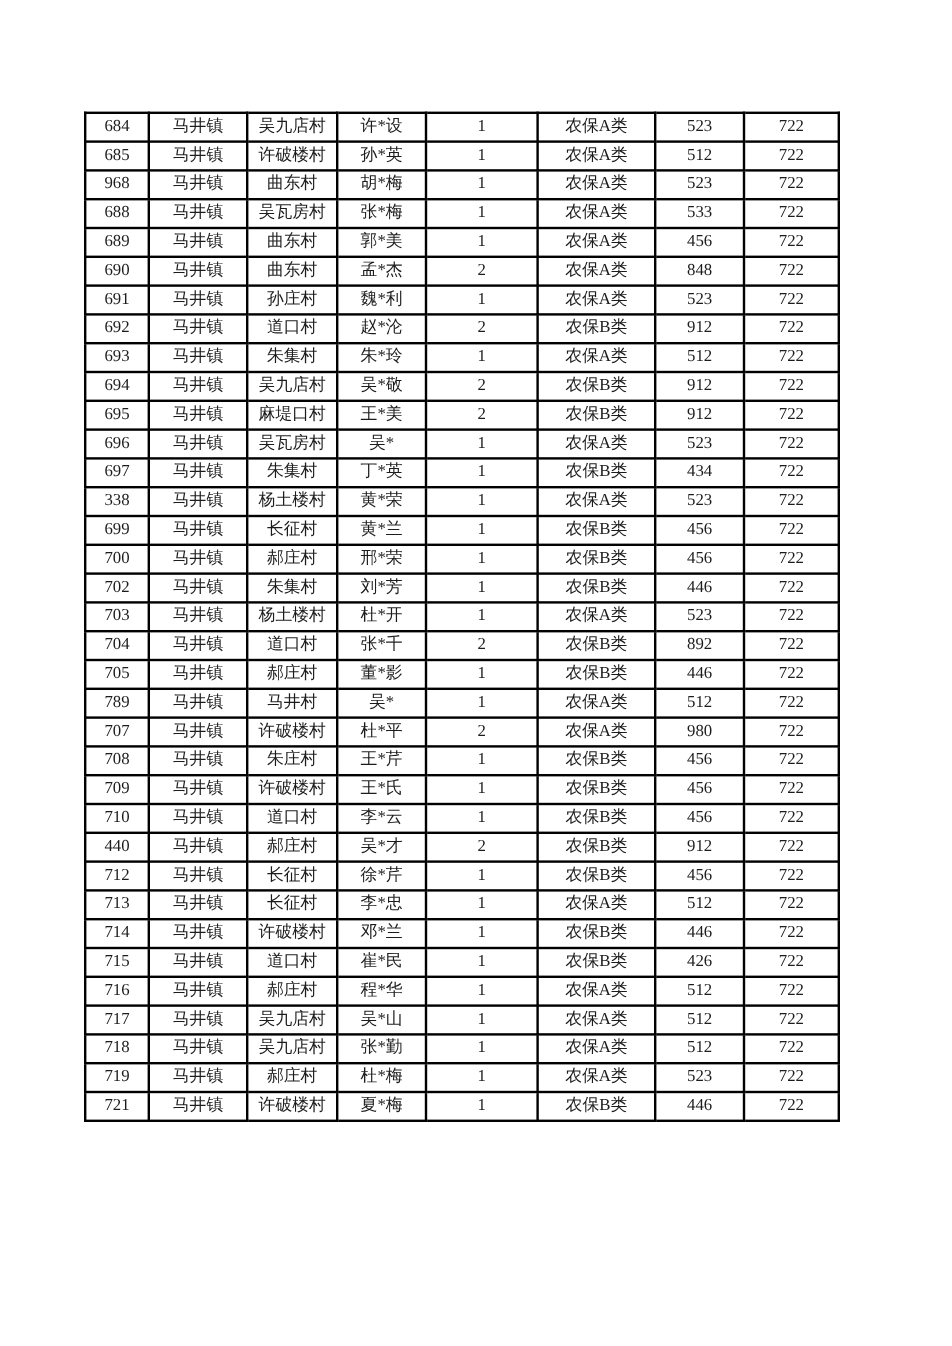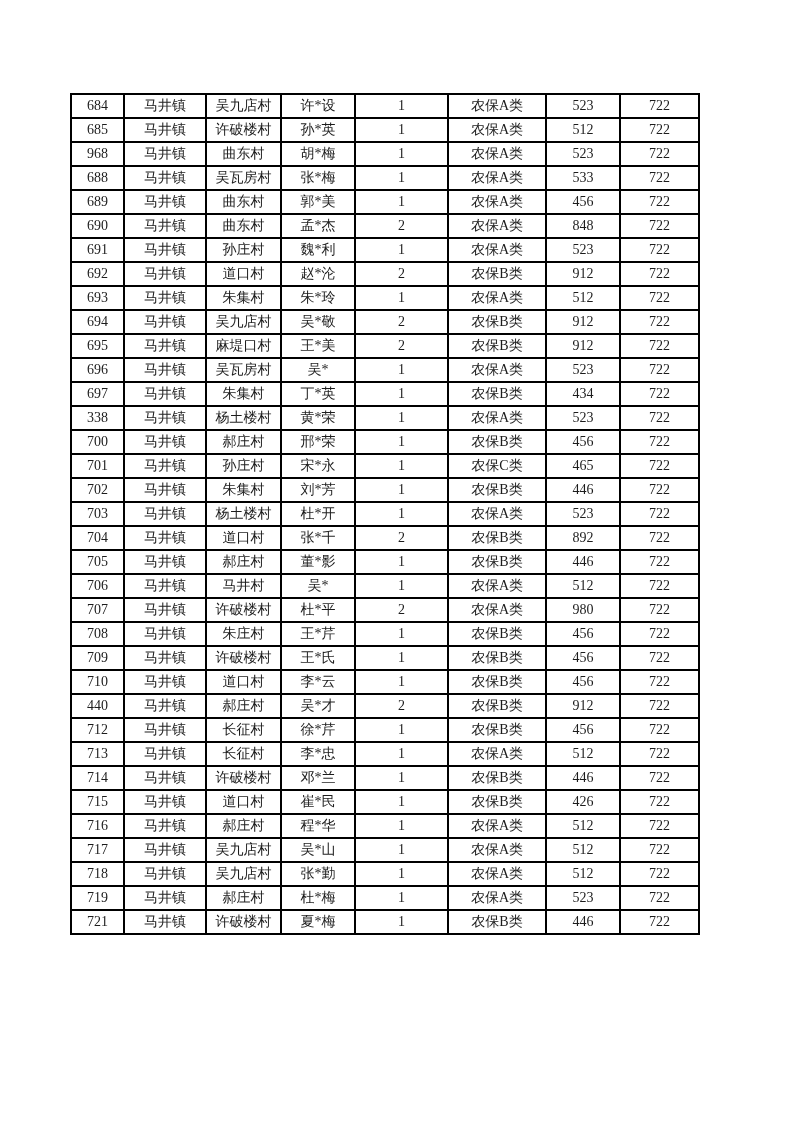--- a/index.html
+++ b/index.html
@@ -196,40 +196,40 @@
           <td>338</td>
           <td>马井镇</td>
           <td>杨土楼村</td>
           <td>黄*荣</td>
           <td>1</td>
           <td>农保A类</td>
           <td>523</td>
           <td>722</td>
         </tr>
         <tr>
+          <td>699</td>
+          <td>马井镇</td>
+          <td>长征村</td>
+          <td>黄*兰</td>
+          <td>1</td>
+          <td>农保B类</td>
+          <td>456</td>
+          <td>722</td>
+        </tr>
+        <tr>
           <td>700</td>
           <td>马井镇</td>
           <td>郝庄村</td>
           <td>邢*荣</td>
           <td>1</td>
           <td>农保B类</td>
           <td>456</td>
           <td>722</td>
         </tr>
         <tr>
-          <td>701</td>
-          <td>马井镇</td>
-          <td>孙庄村</td>
-          <td>宋*永</td>
-          <td>1</td>
-          <td>农保C类</td>
-          <td>465</td>
-          <td>722</td>
-        </tr>
-        <tr>
           <td>702</td>
           <td>马井镇</td>
           <td>朱集村</td>
           <td>刘*芳</td>
           <td>1</td>
           <td>农保B类</td>
           <td>446</td>
           <td>722</td>
         </tr>
         <tr>
@@ -256,21 +256,21 @@
           <td>705</td>
           <td>马井镇</td>
           <td>郝庄村</td>
           <td>董*影</td>
           <td>1</td>
           <td>农保B类</td>
           <td>446</td>
           <td>722</td>
         </tr>
         <tr>
-          <td>706</td>
+          <td>789</td>
           <td>马井镇</td>
           <td>马井村</td>
           <td>吴*</td>
           <td>1</td>
           <td>农保A类</td>
           <td>512</td>
           <td>722</td>
         </tr>
         <tr>
           <td>707</td>

